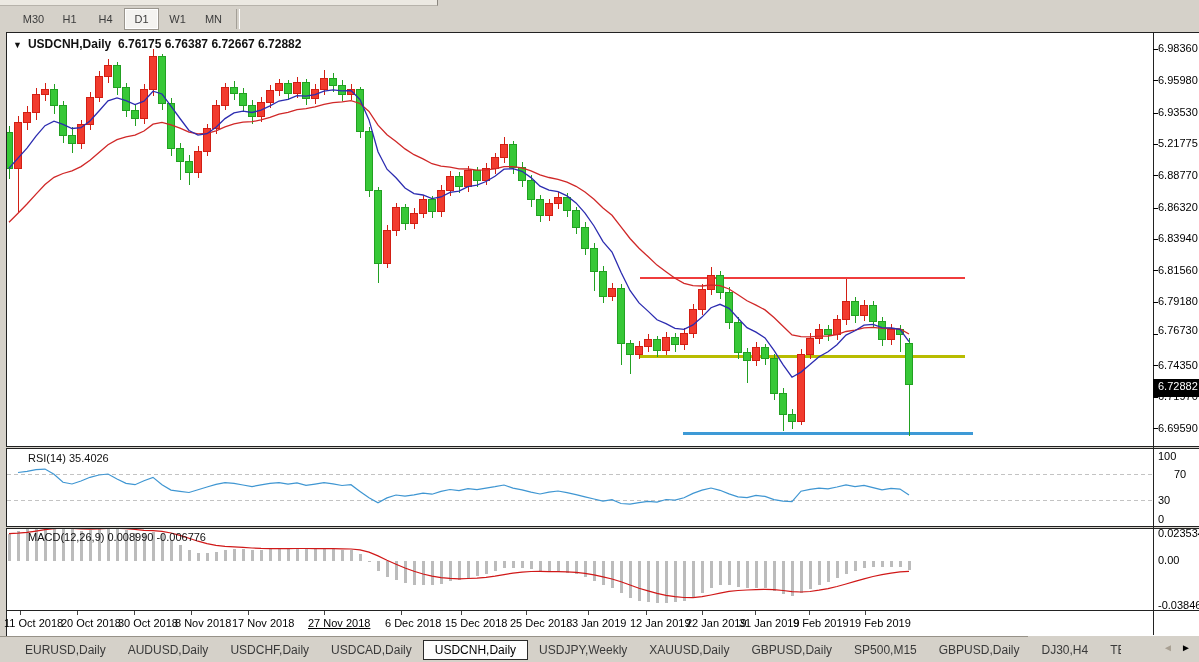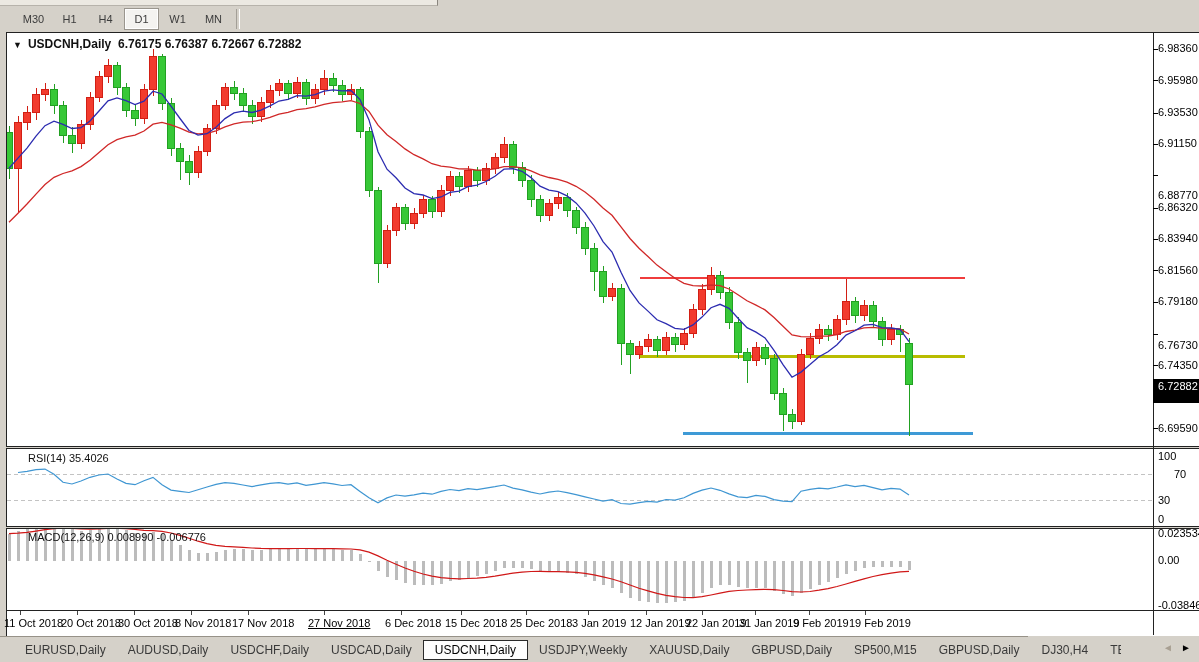--- a/index.html
+++ b/index.html
@@ -21,21 +21,21 @@
   .chart-window{position:absolute;left:6px;top:32px;width:1193px;height:604px;background:#fff;border-top:1px solid #222;border-left:1px solid #222;box-sizing:border-box;}
   .pline{position:absolute;left:6px;width:1193px;height:1px;background:#222;}
   .pgap{position:absolute;left:6px;width:1193px;height:1px;background:#d5d1c9;}
   .vaxis-line{position:absolute;left:1153px;top:32px;width:1px;height:603px;background:#222;}
   svg{position:absolute;display:block;}
   .chart-title{position:absolute;left:13px;top:37px;font-size:12px;font-weight:700;color:#111;letter-spacing:0;}
   .chart-title .dd{font-size:9px;margin-right:6px;}
   .ind-label{position:absolute;left:28px;font-size:11px;color:#111;white-space:pre;}
   .axlabel{position:absolute;left:1158px;font-size:11px;color:#000;white-space:nowrap;}
   .axtick{position:absolute;left:1153px;width:5px;height:1px;background:#000;}
-  .price-badge{position:absolute;left:1153px;top:379px;width:46px;height:24px;background:#000;color:#fff;
+  .price-badge{position:absolute;left:1153px;top:379px;width:46px;height:18px;background:#000;color:#fff;
     font-size:11px;line-height:14px;padding-left:5px;box-sizing:border-box;}
   .datelabel{position:absolute;top:617px;font-size:11px;color:#000;white-space:nowrap;}
   .datetick{position:absolute;top:611px;width:1px;height:4px;background:#444;}
   
   .tabbar{position:absolute;left:0;top:636px;width:1028px;height:26px;background:#d5d1c9;border-top:1px solid #979288;
     display:flex;align-items:center;padding-left:14px;box-sizing:border-box;}
   .tab{font-size:12px;color:#3a3a3a;padding:3px 11px;white-space:nowrap;cursor:default;}
   .tab.active{background:#fdfdfd;border:1px solid #2a2a2a;color:#000;padding:2px 11px;}
   .tab.truncated{max-width:62px;overflow:hidden;}
   .tabsep{width:1px;height:13px;background:#a5a19a;}
@@ -423,33 +423,33 @@
 <div class="tab-scroll left">◄</div>
 <div class="tab-scroll right">►</div>
 
 <div class="axtick" style="top: 49px;"></div>
 <div class="axlabel" style="top: 42.4454px;">6.98360</div>
 <div class="axtick" style="top: 80px;"></div>
 <div class="axlabel" style="top: 73.8092px;">6.95980</div>
 <div class="axtick" style="top: 113px;"></div>
 <div class="axlabel" style="top: 106.095px;">6.93530</div>
 <div class="axtick" style="top: 144px;"></div>
-<div class="axlabel" style="top: 137.459px;">6.91150</div>
+<div class="axlabel" style="top: 137.459px;">5.21775</div>
 <div class="axtick" style="top: 175px;"></div>
-<div class="axlabel" style="top: 168.823px; margin-top: 20px;">6.88770</div>
+<div class="axlabel" style="top: 168.823px;">6.88770</div>
 <div class="axtick" style="top: 208px;"></div>
 <div class="axlabel" style="top: 201.109px;">6.86320</div>
 <div class="axtick" style="top: 239px;"></div>
 <div class="axlabel" style="top: 232.473px;">6.83940</div>
 <div class="axtick" style="top: 270px;"></div>
 <div class="axlabel" style="top: 263.837px;">6.81560</div>
 <div class="axtick" style="top: 302px;"></div>
 <div class="axlabel" style="top: 295.2px;">6.79180</div>
 <div class="axtick" style="top: 334px;"></div>
-<div class="axlabel" style="top: 339px;">6.76730</div>
+<div class="axlabel" style="top: 324px;">6.76730</div>
 <div class="axtick" style="top: 365px;"></div>
 <div class="axlabel" style="top: 358.85px;">6.74350</div>
 <div class="axtick" style="top: 397px;"></div>
 <div class="axlabel" style="top: 390.214px;">6.71970</div>
 <div class="axtick" style="top: 428px;"></div>
 <div class="axlabel" style="top: 421.578px;">6.69590</div>
 <div class="axlabel" style="top: 449.5px;">100</div>
 <div class="axlabel" style="top: 468.4px; margin-left: 16px;">70</div>
 <div class="axlabel" style="top: 493.6px;">30</div>
 <div class="axlabel" style="top: 512.5px;">0</div>

